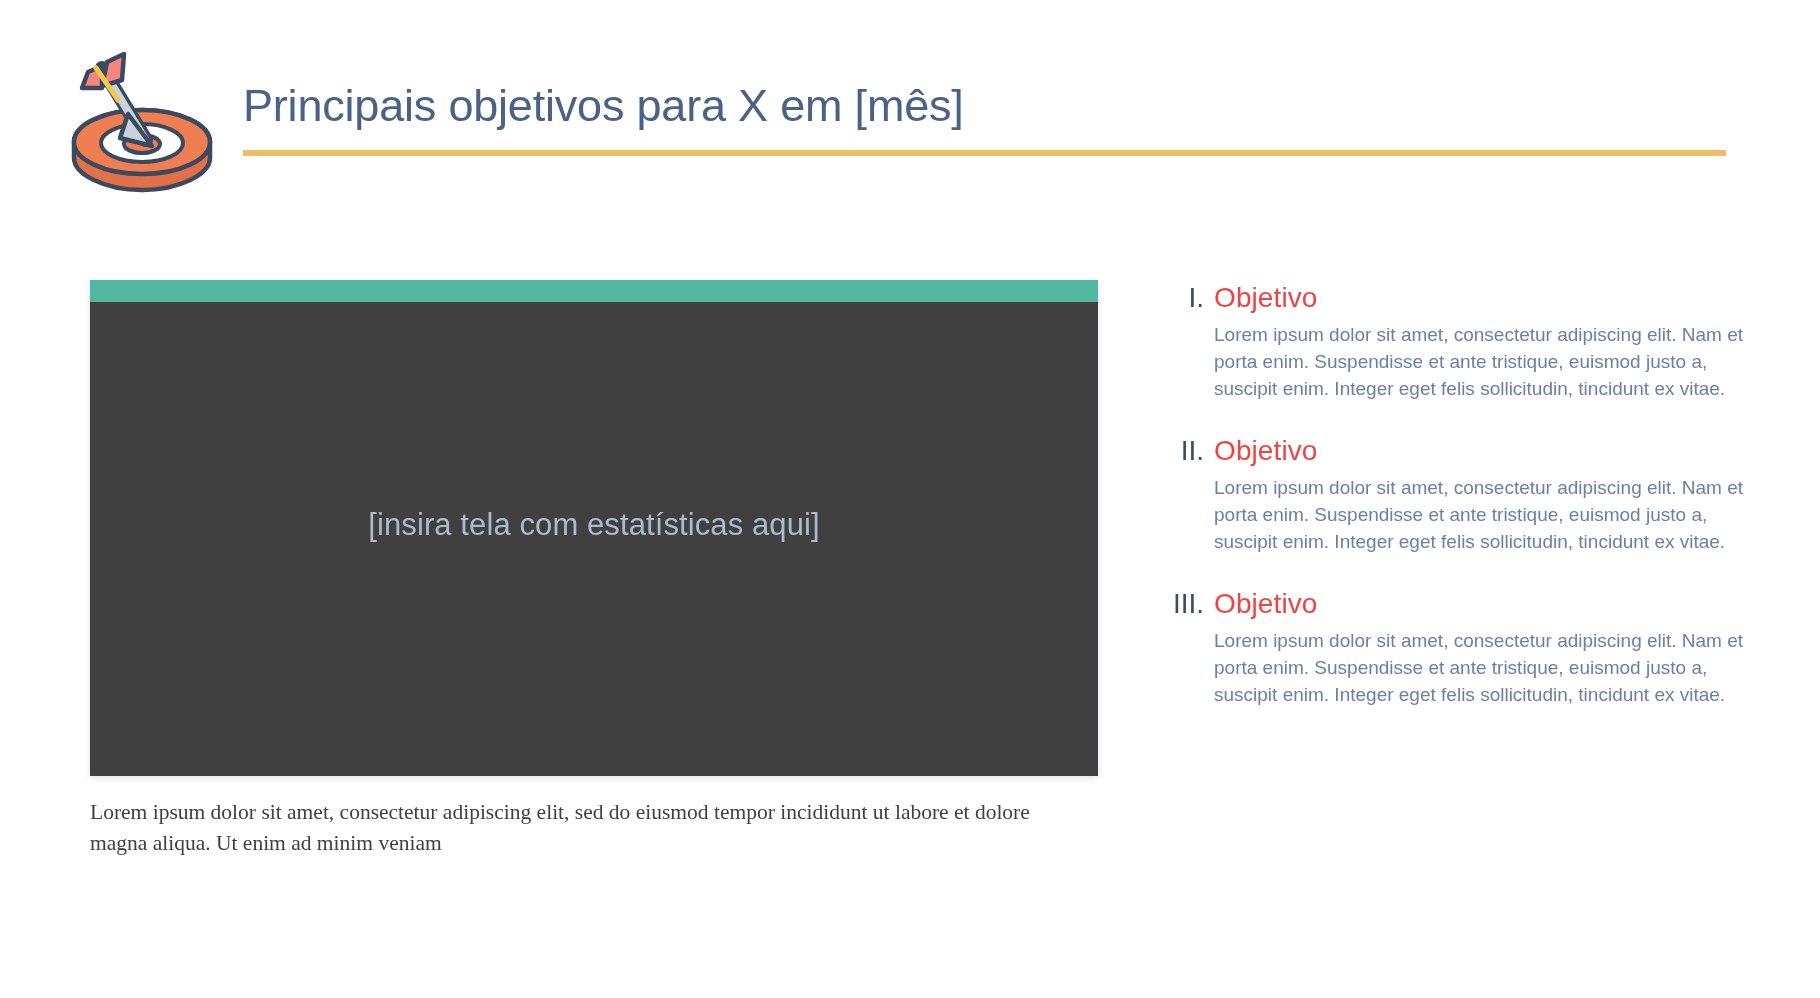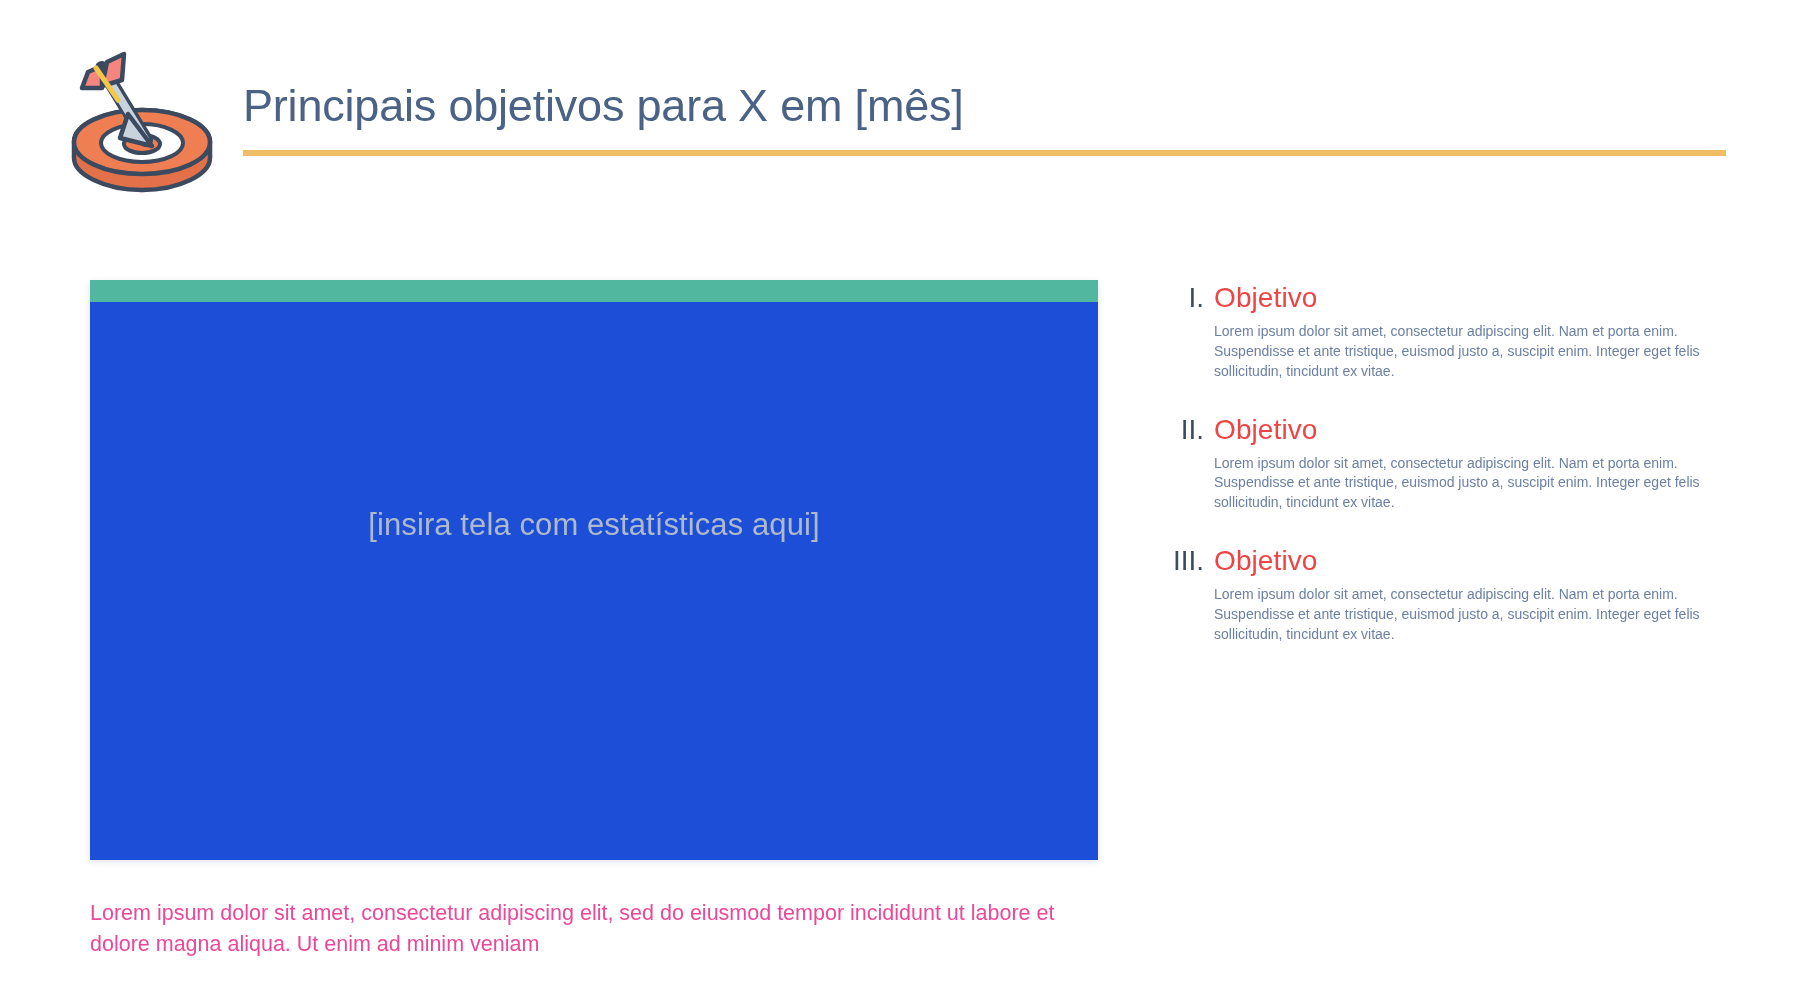--- a/index.html
+++ b/index.html
@@ -67,22 +67,22 @@
   .left-col {
     position: absolute;
     left: 90px;
     top: 280px;
     width: 1008px;
   }
 
   .media-card {
     position: relative;
     width: 1008px;
-    height: 580px;
-    background: #1d4ed8;
+    height: 496px;
+    background: #404040;
     box-shadow: 0 2px 7px rgba(60, 80, 110, 0.16);
   }
 
   .card-accent-bar {
     position: absolute;
     left: 0; top: 0;
     width: 1008px;
     height: 22px;
     background: #52b79f;
   }
@@ -100,27 +100,27 @@
   .card-placeholder {
     font-family: "Liberation Sans", sans-serif;
     font-size: 31px;
     font-weight: 400;
     color: #aebaca;
     letter-spacing: 0.1px;
     text-align: center;
   }
 
   .media-caption {
-    margin-top: 38px;
+    margin-top: 21px;
     width: 1000px;
-    font-family: Liberation Sans, sans-serif;
+    font-family: Liberation Serif, serif;
     font-size: 21.5px;
     font-weight: 400;
     line-height: 1.43;
-    color: #ec4899;
+    color: #404040;
   }
 
   
   .right-col {
     position: absolute;
     left: 1168px;
     top: 280px;
     width: 600px;
   }
 
@@ -153,21 +153,21 @@
     font-size: 28px;
     font-weight: 400;
     color: #ef4444;
     line-height: 1.32;
     letter-spacing: 0.1px;
   }
 
   .objective-body {
     margin-top: 5px;
     font-family: "Liberation Sans", sans-serif;
-    font-size: 14px;
+    font-size: 19px;
     font-weight: 400;
     line-height: 1.42;
     color: #6b80a4;
     max-width: 540px;
   }
 </style>
 </head>
 <body>
 
 <div class="slide">

